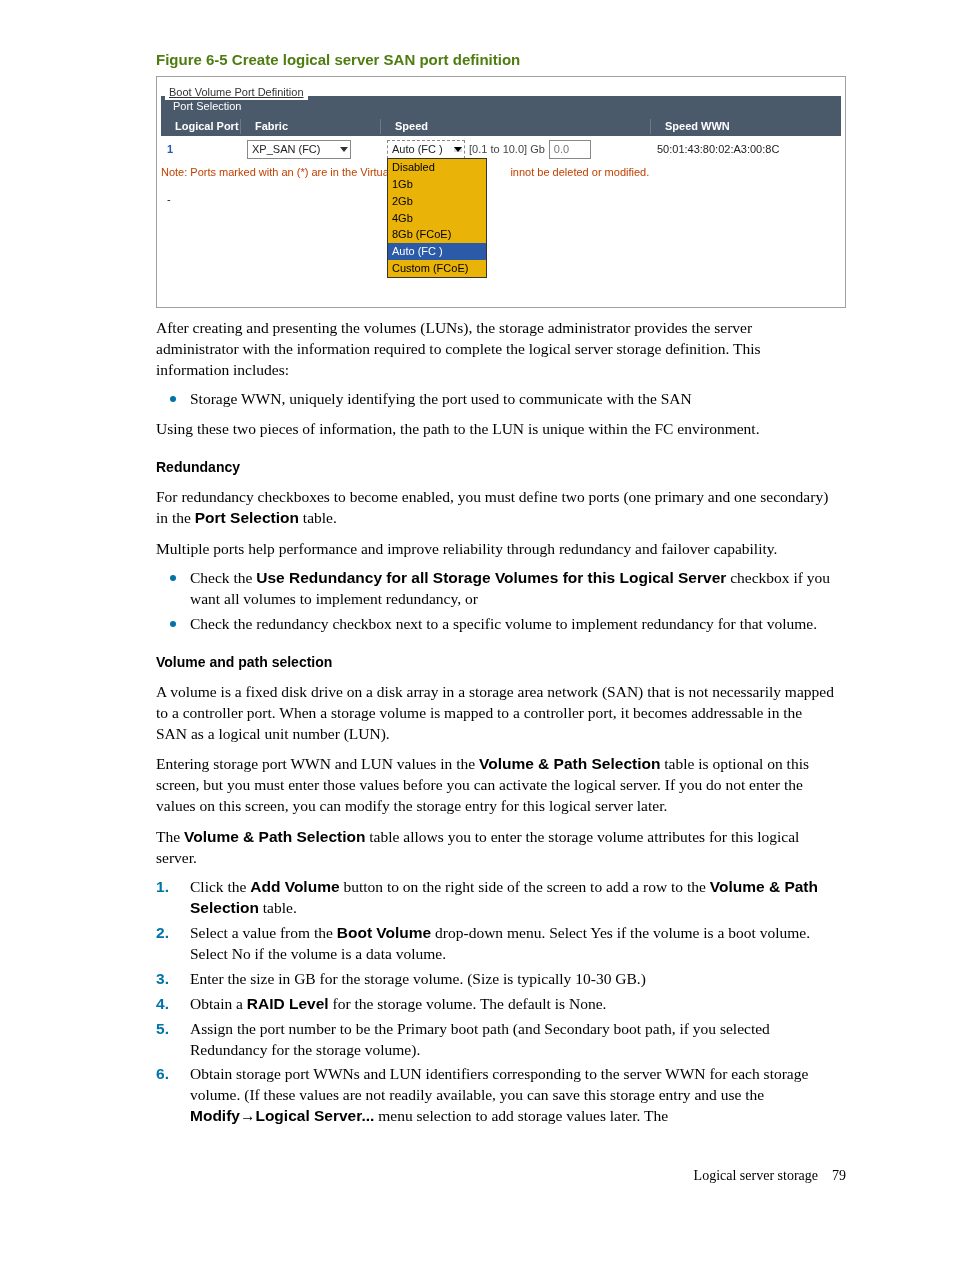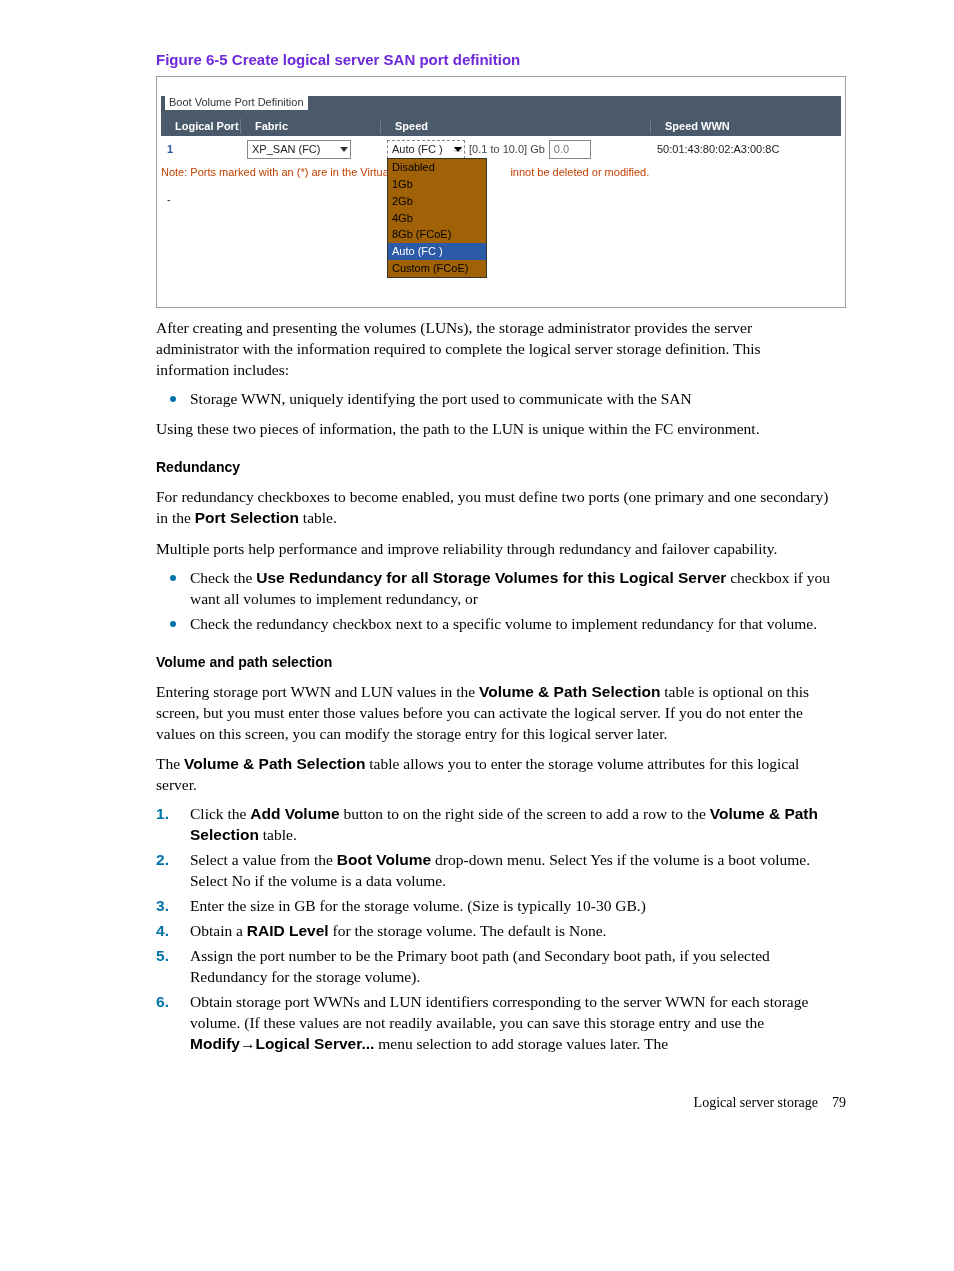--- a/index.html
+++ b/index.html
@@ -9,21 +9,21 @@
     font-family: "Times New Roman", Times, serif;
     color: #000;
     width: 954px;
   }
   .page {
     padding: 50px 108px 50px 156px;
     font-size: 15.5px;
     line-height: 1.35;
   }
   .figure-caption {
-    color: #6d28d9;
+    color: #4d7c0f;
     font-family: Arial, Helvetica, sans-serif;
     font-weight: bold;
     font-size: 15px;
     margin: 0 0 6px 0;
   }
   .h2-blue {
     color: #0073a8;
     font-family: Arial, Helvetica, sans-serif;
     font-weight: normal;
     font-size: 18px;
@@ -63,26 +63,27 @@
   .port-fig {
     border: 1px solid #a0a0a0;
     background: #fff;
     font-family: Arial, Helvetica, sans-serif;
     font-size: 11px;
     position: relative;
     margin-top: 2px;
   }
   .legend {
     position: relative;
-    top: 18px; left: 8px;
+    top: 8px; left: 8px;
     font-size: 11px; color: #333;
     background: #fff;
     padding: 0 4px;
     margin-top: -8px;
     display: inline-block;
+    text-decoration: underline;
   }
   .tabbar {
     margin: 4px 4px 0 4px;
     background: #4a5a6a;
     color: #fff;
     display: flex;
     height: 20px;
     align-items: center;
   }
   .tab {
@@ -144,21 +145,21 @@
     margin: 0 4px 8px 4px;
     color: #c04000; font-size: 11px;
     padding-top: 2px;
     white-space: nowrap;
   }
   .dropdown {
     position: absolute;
     left: 226px; top: 22px;
     width: 98px;
     border: 1px solid #333;
-    background: #a16207;
+    background: #eab308;
     font-size: 11px;
     z-index: 5;
   }
   .dropdown .opt { padding: 1px 4px; white-space: nowrap; }
   .dropdown .opt.sel { background: #2a5aa8; color: #fff; }
   .note-tail { color: #c04000; font-size: 11px; }
 </style>
 </head>
 <body>
 
@@ -231,20 +232,21 @@
   <ul class="bullets">
     <li>
       <span>Check the </span><span class="bold-sans">Use Redundancy for all Storage Volumes for this Logical Server</span><span> checkbox if you want all volumes to implement redundancy, or</span>
     </li>
     <li>
       <span>Check the redundancy checkbox next to a specific volume to implement redundancy for that volume.</span>
     </li>
   </ul>
 
   <div class="h3-bold">Volume and path selection</div>
+  <p>A volume is a fixed disk drive on a disk array in a storage area network (SAN) that is not necessarily mapped to a controller port. When a storage volume is mapped to a controller port, it becomes addressable in the SAN as a logical unit number (LUN).</p>
   <p>
     <span>Entering storage port WWN and LUN values in the </span><span class="bold-sans">Volume &amp; Path Selection</span><span> table is optional on this screen, but you must enter those values before you can activate the logical server. If you do not enter the values on this screen, you can modify the storage entry for this logical server later.</span>
   </p>
   <p>
     <span>The </span><span class="bold-sans">Volume &amp; Path Selection</span><span> table allows you to enter the storage volume attributes for this logical server.</span>
   </p>
 
   <ol class="steps">
     <li>
       <span>Click the </span><span class="bold-sans">Add Volume</span><span> button to on the right side of the screen to add a row to the </span><span class="bold-sans">Volume &amp; Path Selection</span><span> table.</span>

